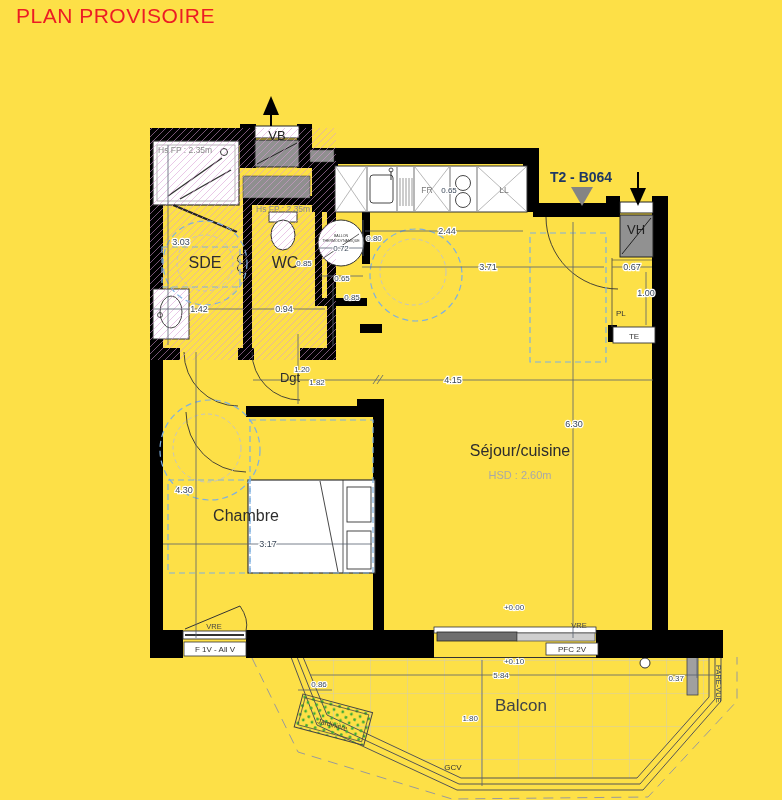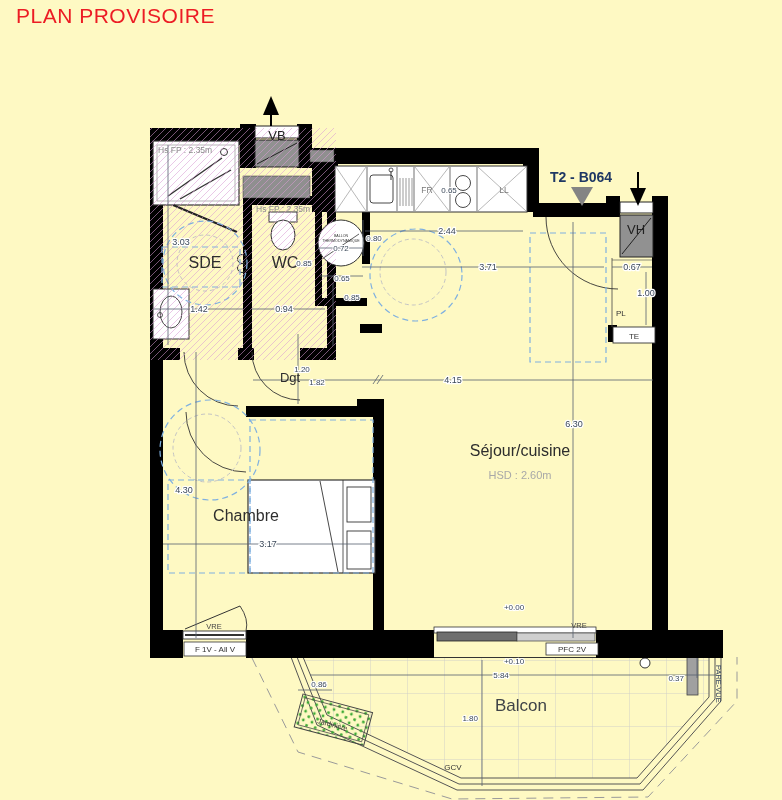--- a/index.html
+++ b/index.html
@@ -1,16 +1,16 @@
 <!DOCTYPE html>
 <html><head>
 <meta charset="utf-8">
 <style>
   html,body{margin:0;padding:0;background:#fff;}
-  .stage{position:relative;width:782px;height:800px;background:#fef9c3;overflow:hidden;
+  .stage{position:relative;width:782px;height:800px;background:#fde047;overflow:hidden;
          font-family:"Liberation Sans", sans-serif;}
   .plan-title{position:absolute;left:16px;top:4px;font-size:21px;letter-spacing:.5px;
               color:#ec1c24;font-family:"Liberation Sans", sans-serif;}
   svg{position:absolute;left:0;top:0;}
   svg text{font-family:"Liberation Sans", sans-serif;}
   .dim{font-size:9px;fill:#3b4859;paint-order:stroke;stroke:#fff;stroke-width:2.5px;}
   .dim-s{font-size:8px;fill:#3b4859;paint-order:stroke;stroke:#fff;stroke-width:2.2px;}
   .room{font-size:16px;fill:#2d2d2d;}
   .room-sm{font-size:13px;fill:#2d2d2d;}
   .balcon{font-size:17px;fill:#3f4347;}

